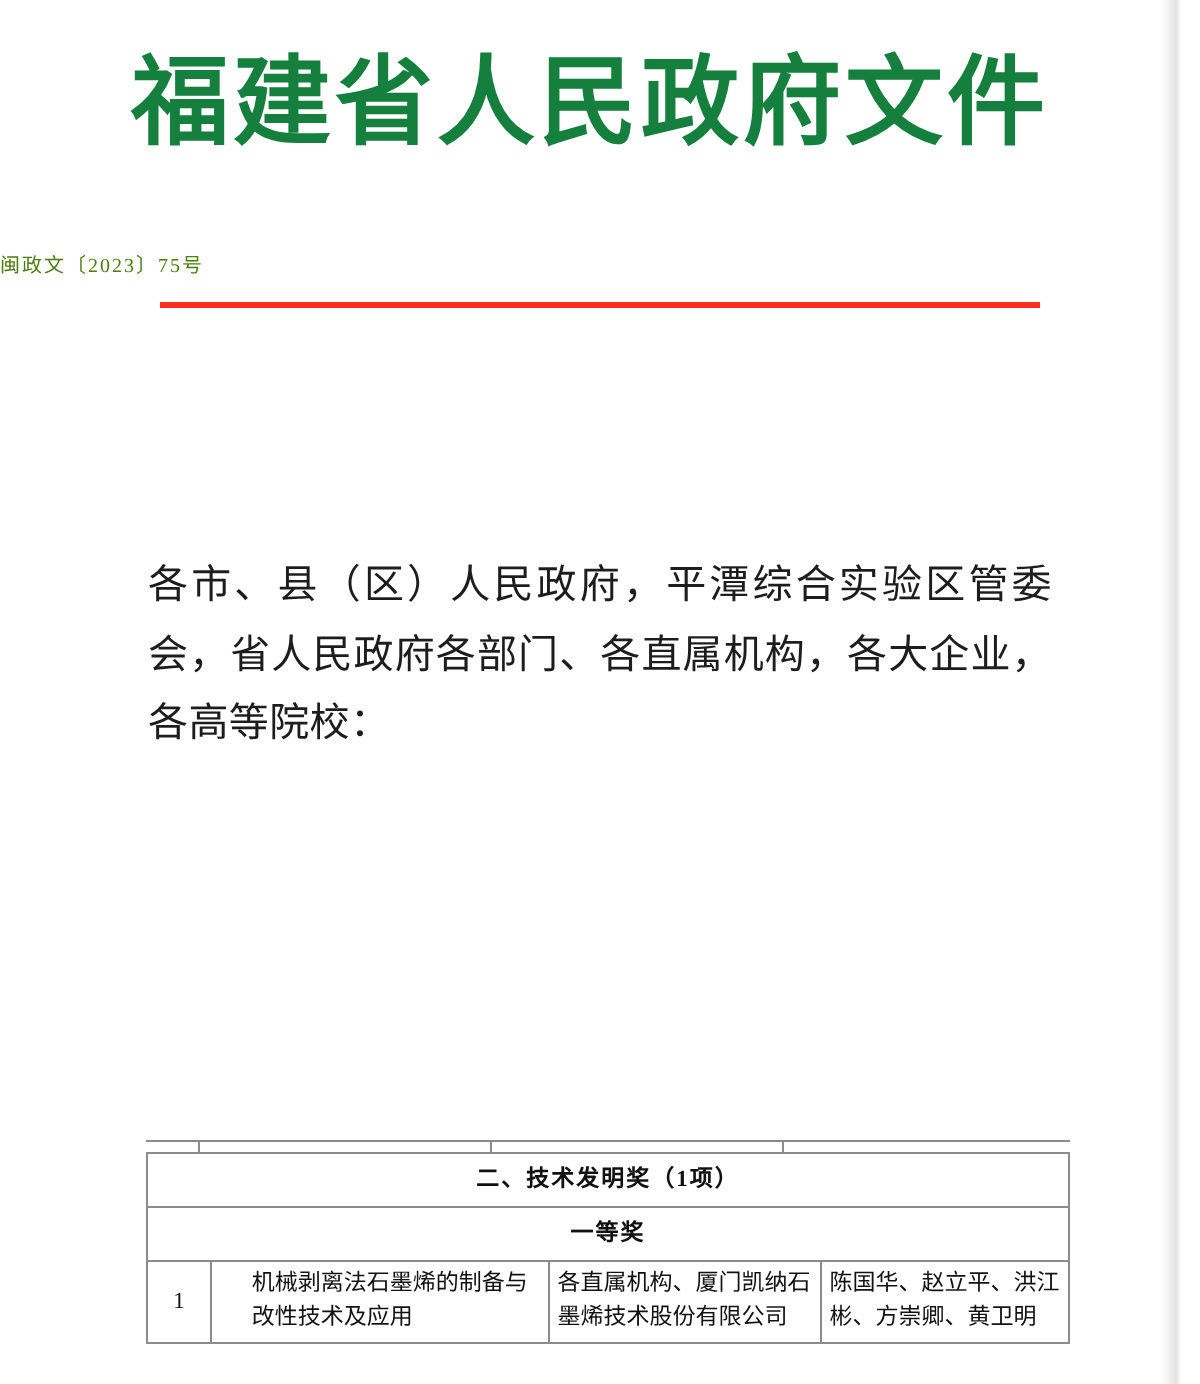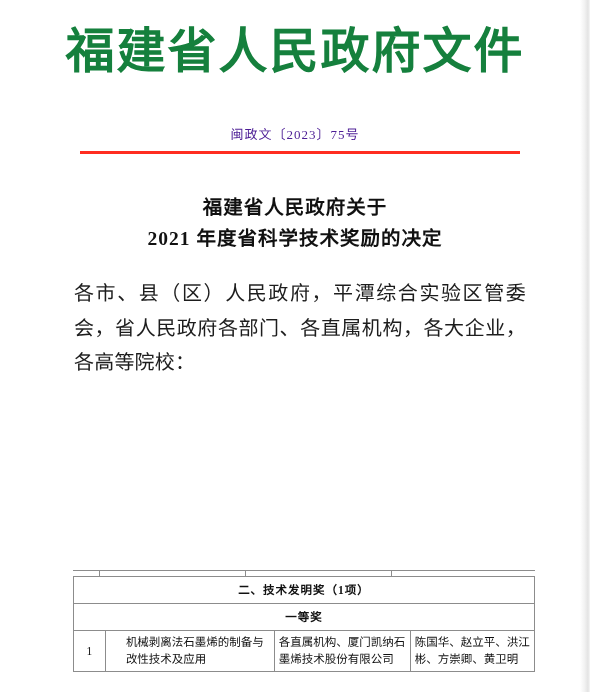--- a/index.html
+++ b/index.html
@@ -53,24 +53,23 @@
     letter-spacing: 2px;
     color: #15803d;
     white-space: nowrap;
   }
 
   .doc-number {
     position: absolute;
     left: 0;
     top: 124px;
     width: 590px;
-    text-align: center;
-    font-size: 13px;
-    letter-spacing: 1px;
-    color: #4c1d95;
+    font-size: 10px;
+    letter-spacing: 1px;
+    color: #4d7c0f;
   }
 
   .red-rule {
     position: absolute;
     left: 80px;
     top: 151px;
     width: 440px;
     height: 3px;
     background: #ff2d20;
   }
@@ -177,24 +176,20 @@
 <div class="page">
 
   <div class="masthead">
     <span class="masthead-title">福建省人民政府文件</span>
   </div>
 
   <div class="doc-number">闽政文〔2023〕75号</div>
 
   <div class="red-rule"></div>
 
-  <div class="doc-title">
-    <span class="line">福建省人民政府关于</span>
-    <span class="line">2021 年度省科学技术奖励的决定</span>
-  </div>
 
   <div class="body-copy">
     <p>各市、县（区）人民政府，平潭综合实验区管委会，省人民政府各部门、各直属机构，各大企业，各高等院校：</p>
   </div>
 
   <div class="table-topcap"></div>
   <div class="tick t1"></div>
   <div class="tick t2"></div>
   <div class="tick t3"></div>
 

